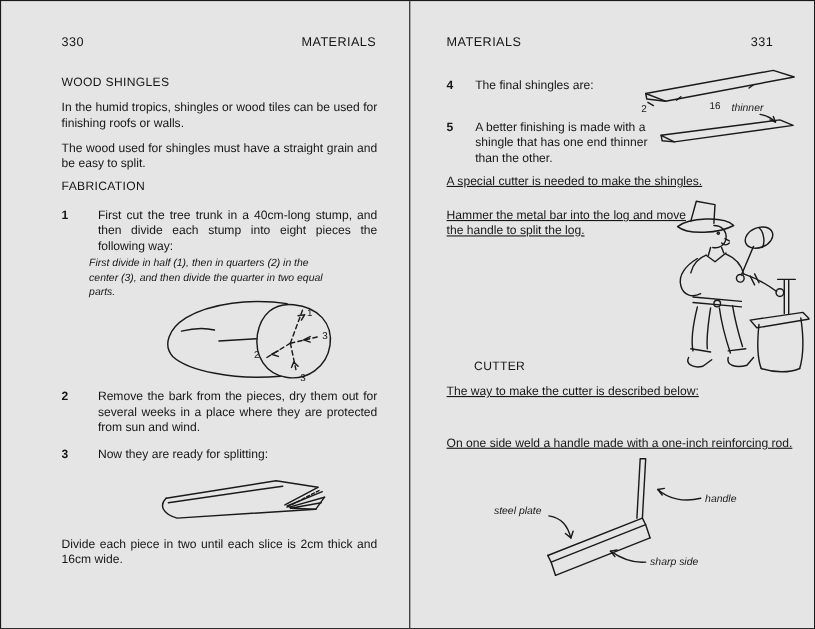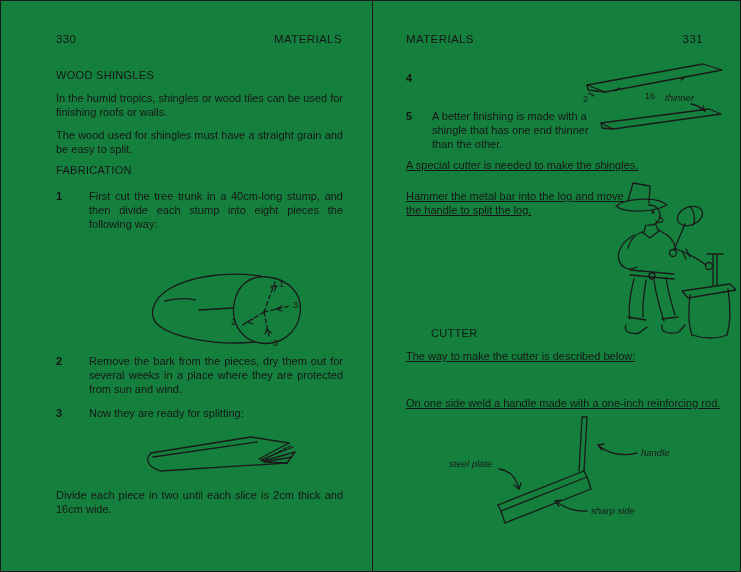--- a/index.html
+++ b/index.html
@@ -1,17 +1,17 @@
 <!DOCTYPE html>
 <html><head>
 <meta charset="utf-8">
 <style>
   html,body{margin:0;padding:0;background:#fff;}
   .sheet{
-    position:relative;width:741px;height:572px;background:#15803d;
+    position:relative;width:741px;height:572px;background:#e5e5e5;
     font-family:"Liberation Sans",sans-serif;color:#161616;
     box-sizing:border-box;border:1.5px solid #1a1a1a;overflow:hidden;
   }
   .page{position:absolute;top:0;height:572px;}
   .page-left{left:0;width:372px;border-right:1.2px solid #1a1a1a;box-sizing:border-box;}
   .page-right{left:372px;width:369px;}
   .abs{position:absolute;}
   .running-row{display:flex;justify-content:space-between;font-size:11.5px;letter-spacing:.4px;}
   .h-section{font-size:11px;font-weight:normal;letter-spacing:.3px;}
   .body-text{font-size:11px;line-height:14px;text-align:justify;}
@@ -46,20 +46,21 @@
 
     <div class="abs body-text" style="left:55px;top:127px;width:287px;">The wood used for shingles must have a straight grain and be easy to split.</div>
 
     <div class="abs h-section" style="left:55px;top:163px;">FABRICATION</div>
 
     <div class="abs step" style="left:55px;top:188px;width:287px;">
       <span class="num">1</span>
       <span class="txt">First cut the tree trunk in a 40cm-long stump, and then divide each stump into eight pieces the following way:</span>
     </div>
 
+    <div class="abs note" style="left:80px;top:232px;width:215px;">First divide in half (1), then in quarters (2) in the center (3), and then divide the quarter in two equal parts.</div>
 
     <svg class="abs" style="left:142px;top:272px;" width="178" height="77" viewBox="0 0 178 77">
       <path d="M124 4 C146 6 160 21 157 41 C154 61 136 73 117 70 C99 67 88 51 91 31 C94 13 106 2 124 4 Z"></path>
       <path d="M118 3 C85 -2 48 3 26 16 C10 26 5 41 14 51 C28 64 70 73 112 69"></path>
       <path d="M56 37 L90 35"></path>
       <path d="M22 28 C34 25 44 25 52 27"></path>
       <path d="M121 39 L132 9" stroke-dasharray="4 3"></path>
       <path d="M121 39 L98 53" stroke-dasharray="4 3"></path>
       <path d="M121 39 L147 33" stroke-dasharray="4 3"></path>
       <path d="M121 39 L126 63" stroke-dasharray="4 3"></path>
@@ -97,20 +98,21 @@
 
   <div class="page page-right">
 
     <div class="abs running-row" style="left:33px;top:32px;width:297px;">
       <span>MATERIALS</span>
       <span>331</span>
     </div>
 
     <div class="abs step" style="left:33px;top:70px;width:200px;">
       <span class="num">4</span>
+      <span class="txt">The final shingles are:</span>
     </div>
 
     <div class="abs step" style="left:33px;top:108px;width:200px;">
       <span class="num">5</span>
       <span class="txt">A better finishing is made with a shingle that has one end thinner than the other.</span>
     </div>
 
     <svg class="abs" style="left:208px;top:58px;" width="150" height="92" viewBox="0 0 150 92">
       <path d="M6 26 L122 5 L141 11 L24 33 Z"></path>
       <path d="M6 26 L7 31 L24 33"></path>

